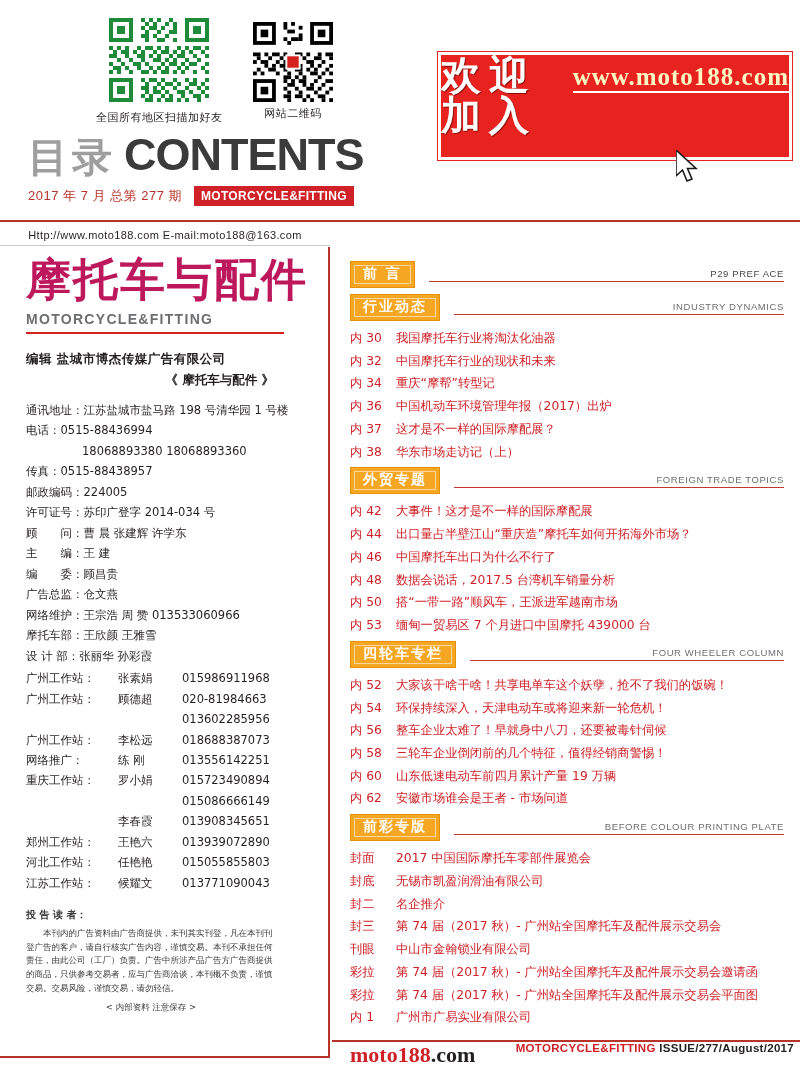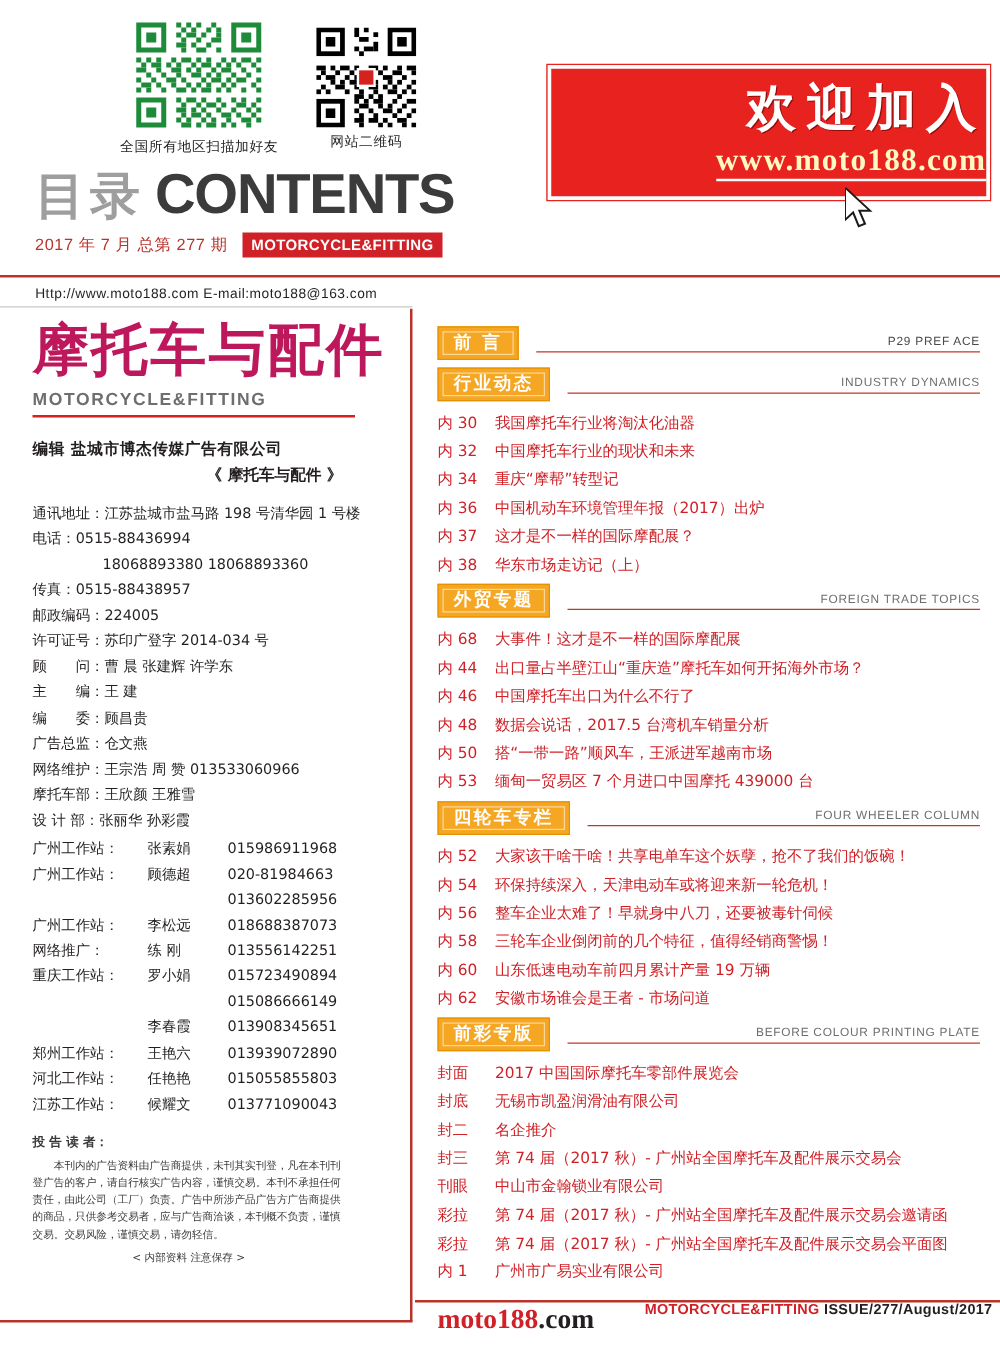--- a/index.html
+++ b/index.html
@@ -63,22 +63,22 @@
     letter-spacing:0.3px;
   }
 
   
   .welcome-box {
     position:absolute; right:8px; top:52px;
     width:354px; height:108px;
     background:#e8221f;
     border:3px solid #fff;
     outline:1px solid #e8221f;
-    display:flex; flex-direction:column;
-    align-items:flex-end; justify-content:center;
+    display:flex; flex-direction:row;
+    align-items:flex-start; justify-content:center;
   }
   .welcome-cn {
     color:#fff; font-size:40px; font-weight:bold;
     letter-spacing:8px; line-height:1;
     font-family:"DejaVu Sans", sans-serif;
     text-shadow:1px 1px 0 #8d0f0c;
   }
   .welcome-url {
     color:#fef9c3; font-size:25px; font-weight:bold;
     letter-spacing:1px; margin-top:8px;
@@ -636,21 +636,21 @@
         <span class="ti">华东市场走访记（上）</span>
       </div>
   </div>
 
   <div class="section">
     <div class="sec-head">
       <span class="sec-tag">外贸专题</span>
       <span class="sec-en" style="flex:1; margin-left:14px;">FOREIGN TRADE TOPICS</span>
     </div>
     <div class="entry">
-        <span class="pg">内 68</span>
+        <span class="pg">内 42</span>
         <span class="ti">大事件！这才是不一样的国际摩配展</span>
       </div>
     <div class="entry">
         <span class="pg">内 44</span>
         <span class="ti">出口量占半壁江山“重庆造”摩托车如何开拓海外市场？</span>
       </div>
     <div class="entry">
         <span class="pg">内 46</span>
         <span class="ti">中国摩托车出口为什么不行了</span>
       </div>

